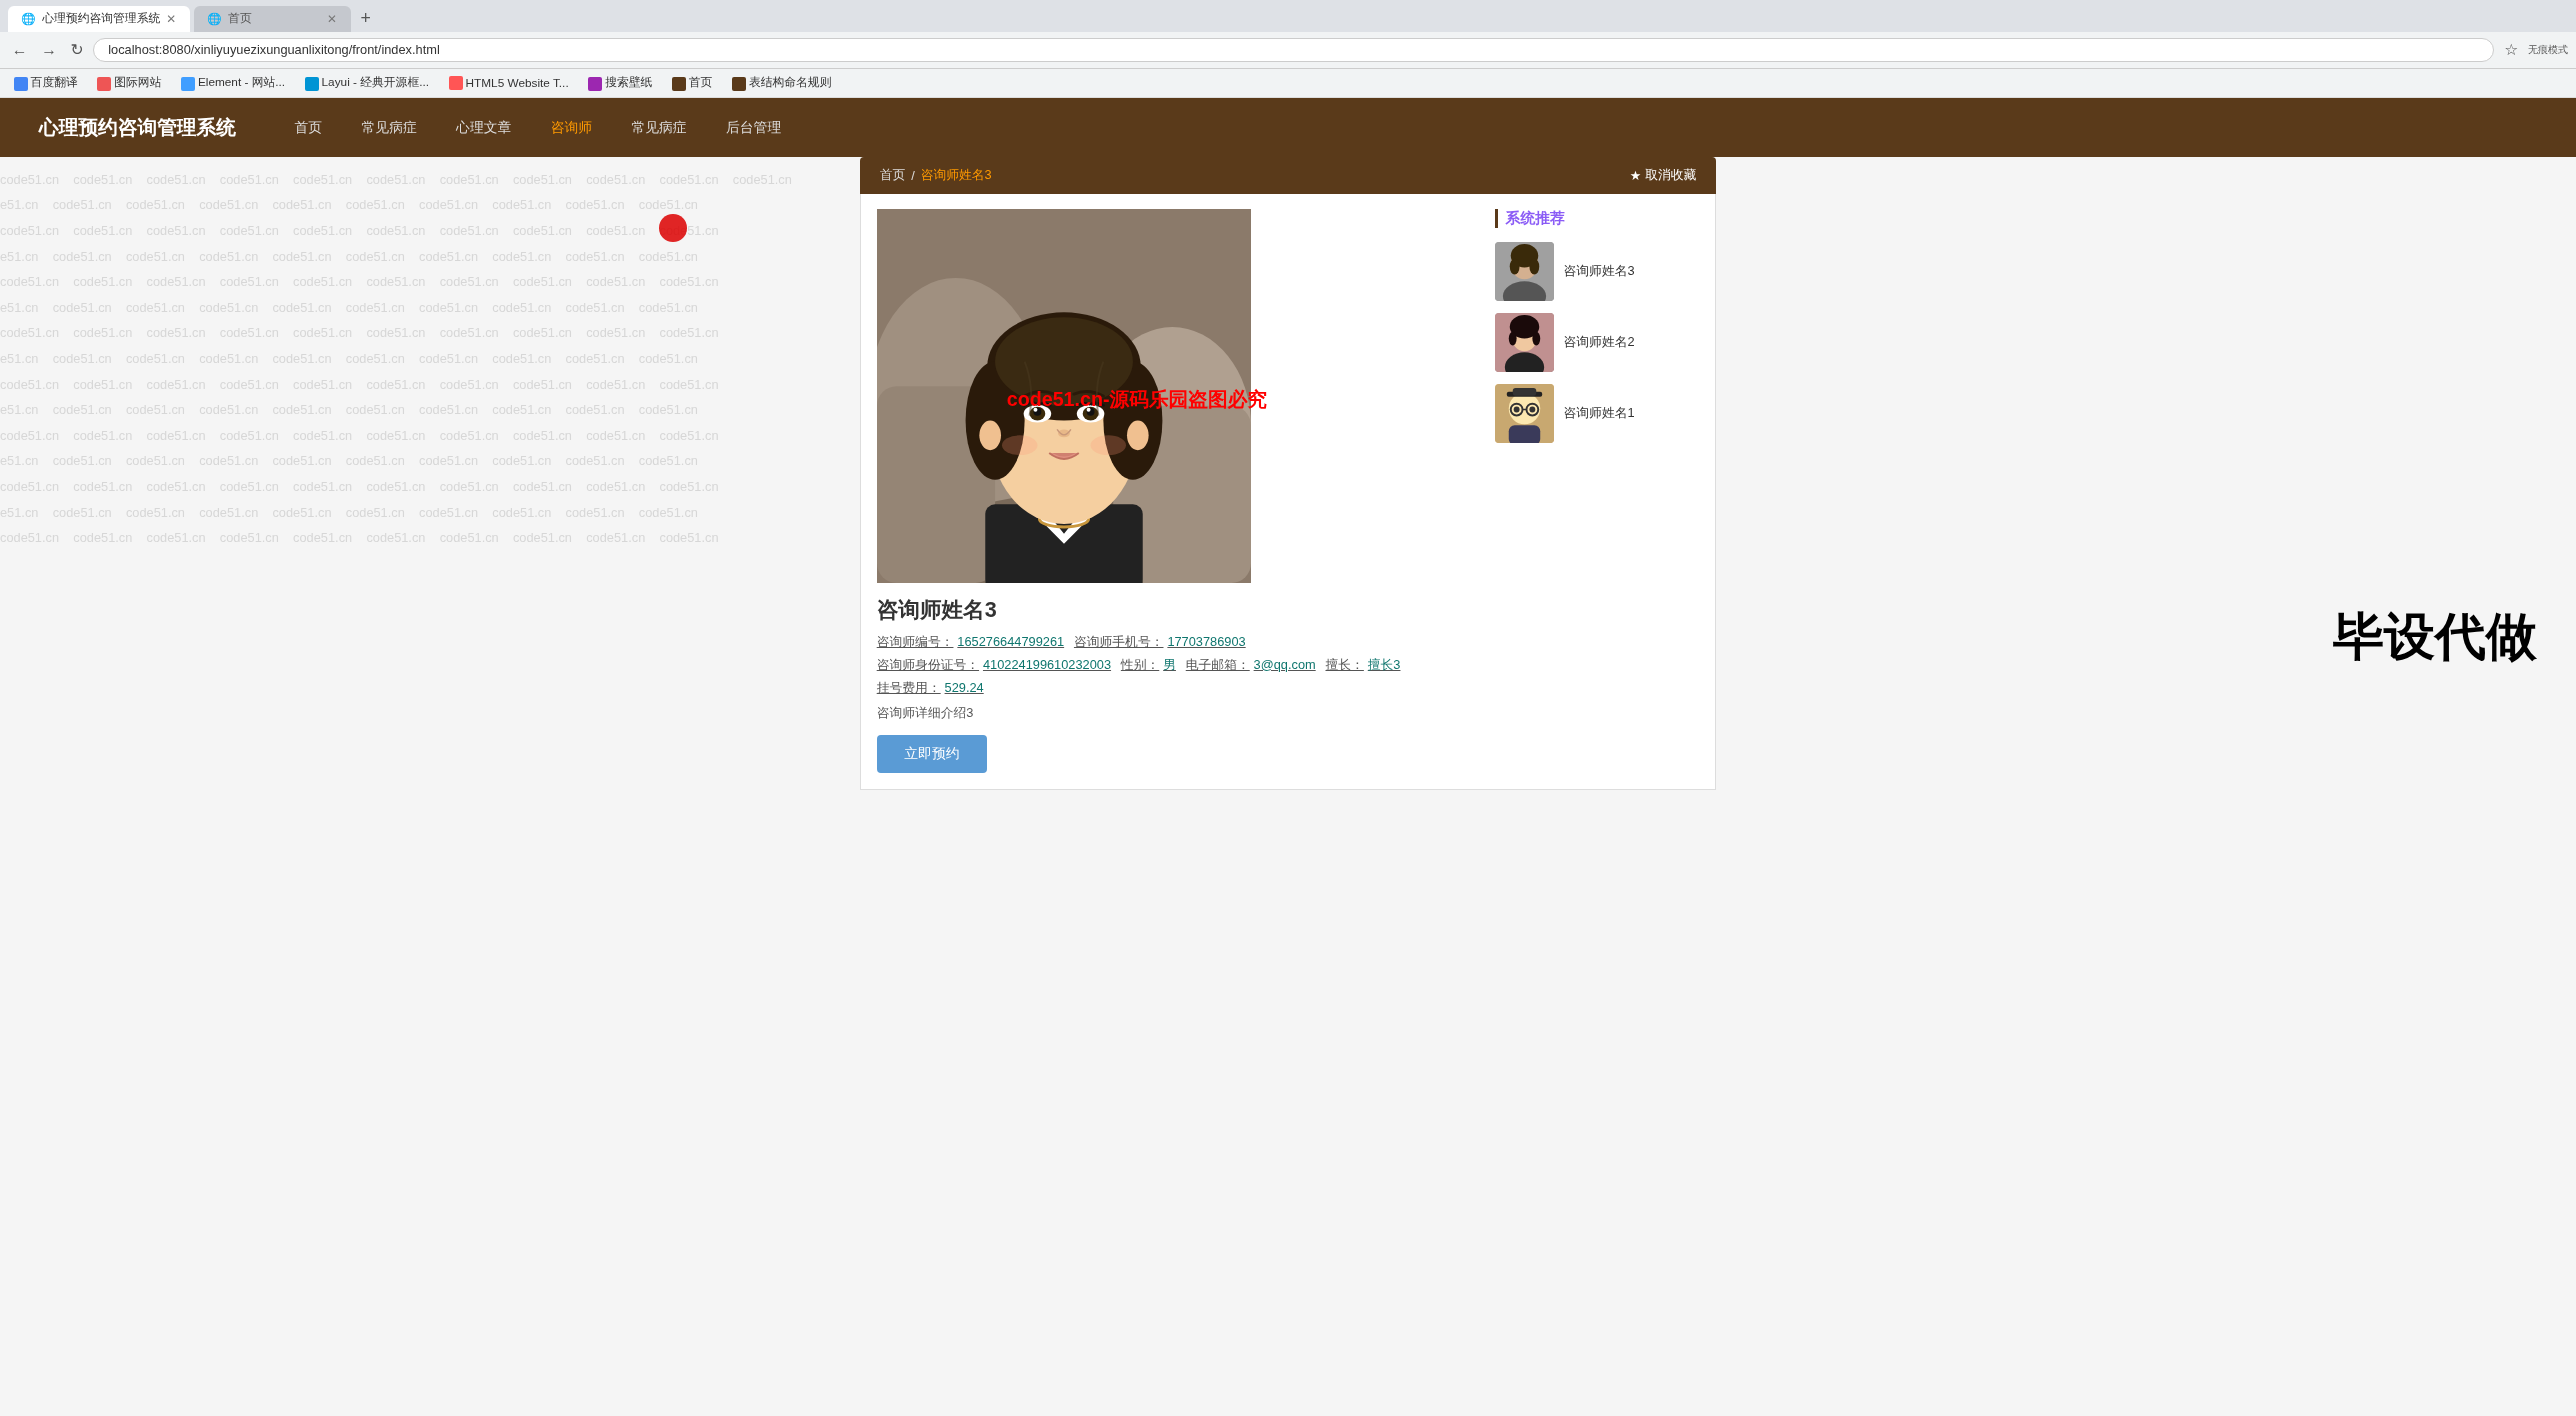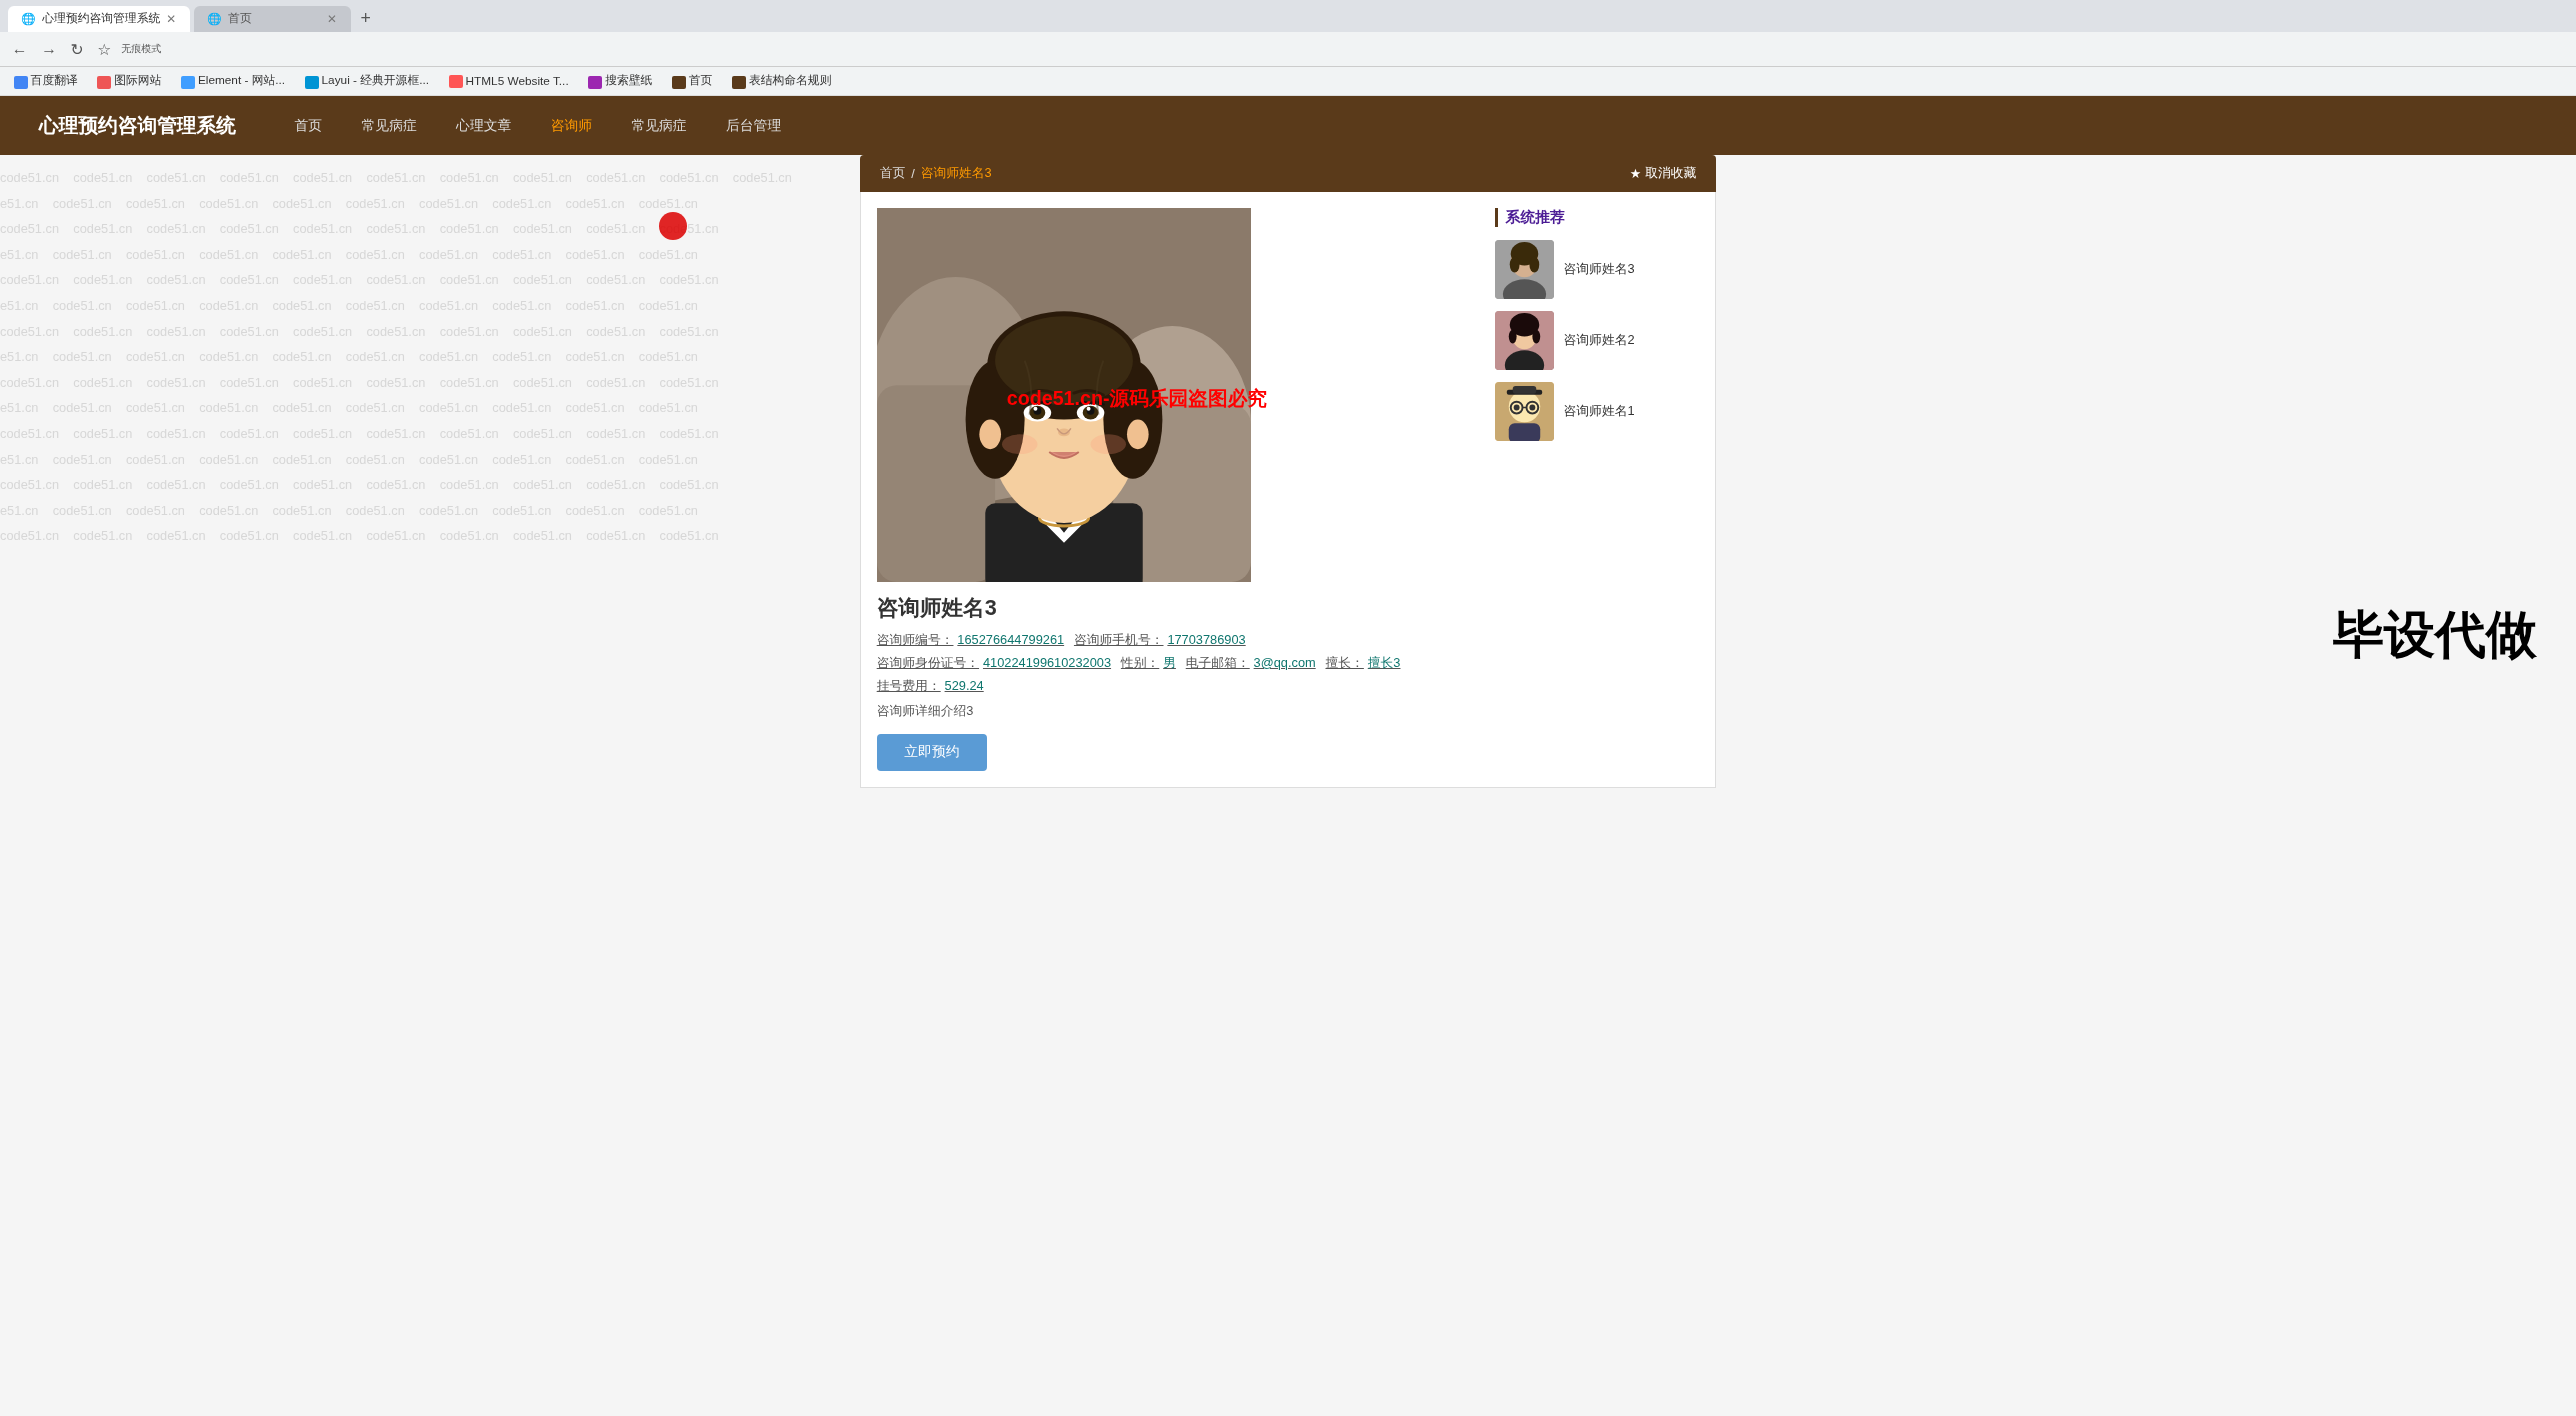--- a/index.html
+++ b/index.html
@@ -238,21 +238,21 @@
 
     
     .right-sidebar {
       width: 236px;
       padding: 15.7px;
       flex-shrink: 0;
     }
     .sidebar-title {
       font-size: 14.8px;
       font-weight: bold;
-      color: #4c1d95;
+      color: #8b5cf6;
       margin-bottom: 13.8px;
       padding-left: 7.9px;
       border-left: 3.9px solid #5a3a1a;
     }
     .recommend-item {
       display: flex;
       align-items: center;
       gap: 9.8px;
       margin-bottom: 11.8px;
       cursor: pointer;
@@ -352,20 +352,21 @@
       <span class="tab-close">✕</span>
     </div>
     <button class="tab-new">+</button>
   </div>
 </div>
 
 <div class="address-bar-row">
   <button class="nav-btn">←</button>
   <button class="nav-btn">→</button>
   <button class="nav-btn">↻</button>
+  <div class="address-bar">localhost:8080/xinliyuyuezixunguanlixitong/front/index.html</div>
   <button class="nav-btn">☆</button>
   <span style="font-size:10px;color:#555">无痕模式</span>
 </div>
 
 <div class="bookmarks-bar">
   <span class="bookmark-item">
     <span class="bookmark-icon" style="background:#4285f4;"></span>
     百度翻译
   </span>
   <span class="bookmark-item">

